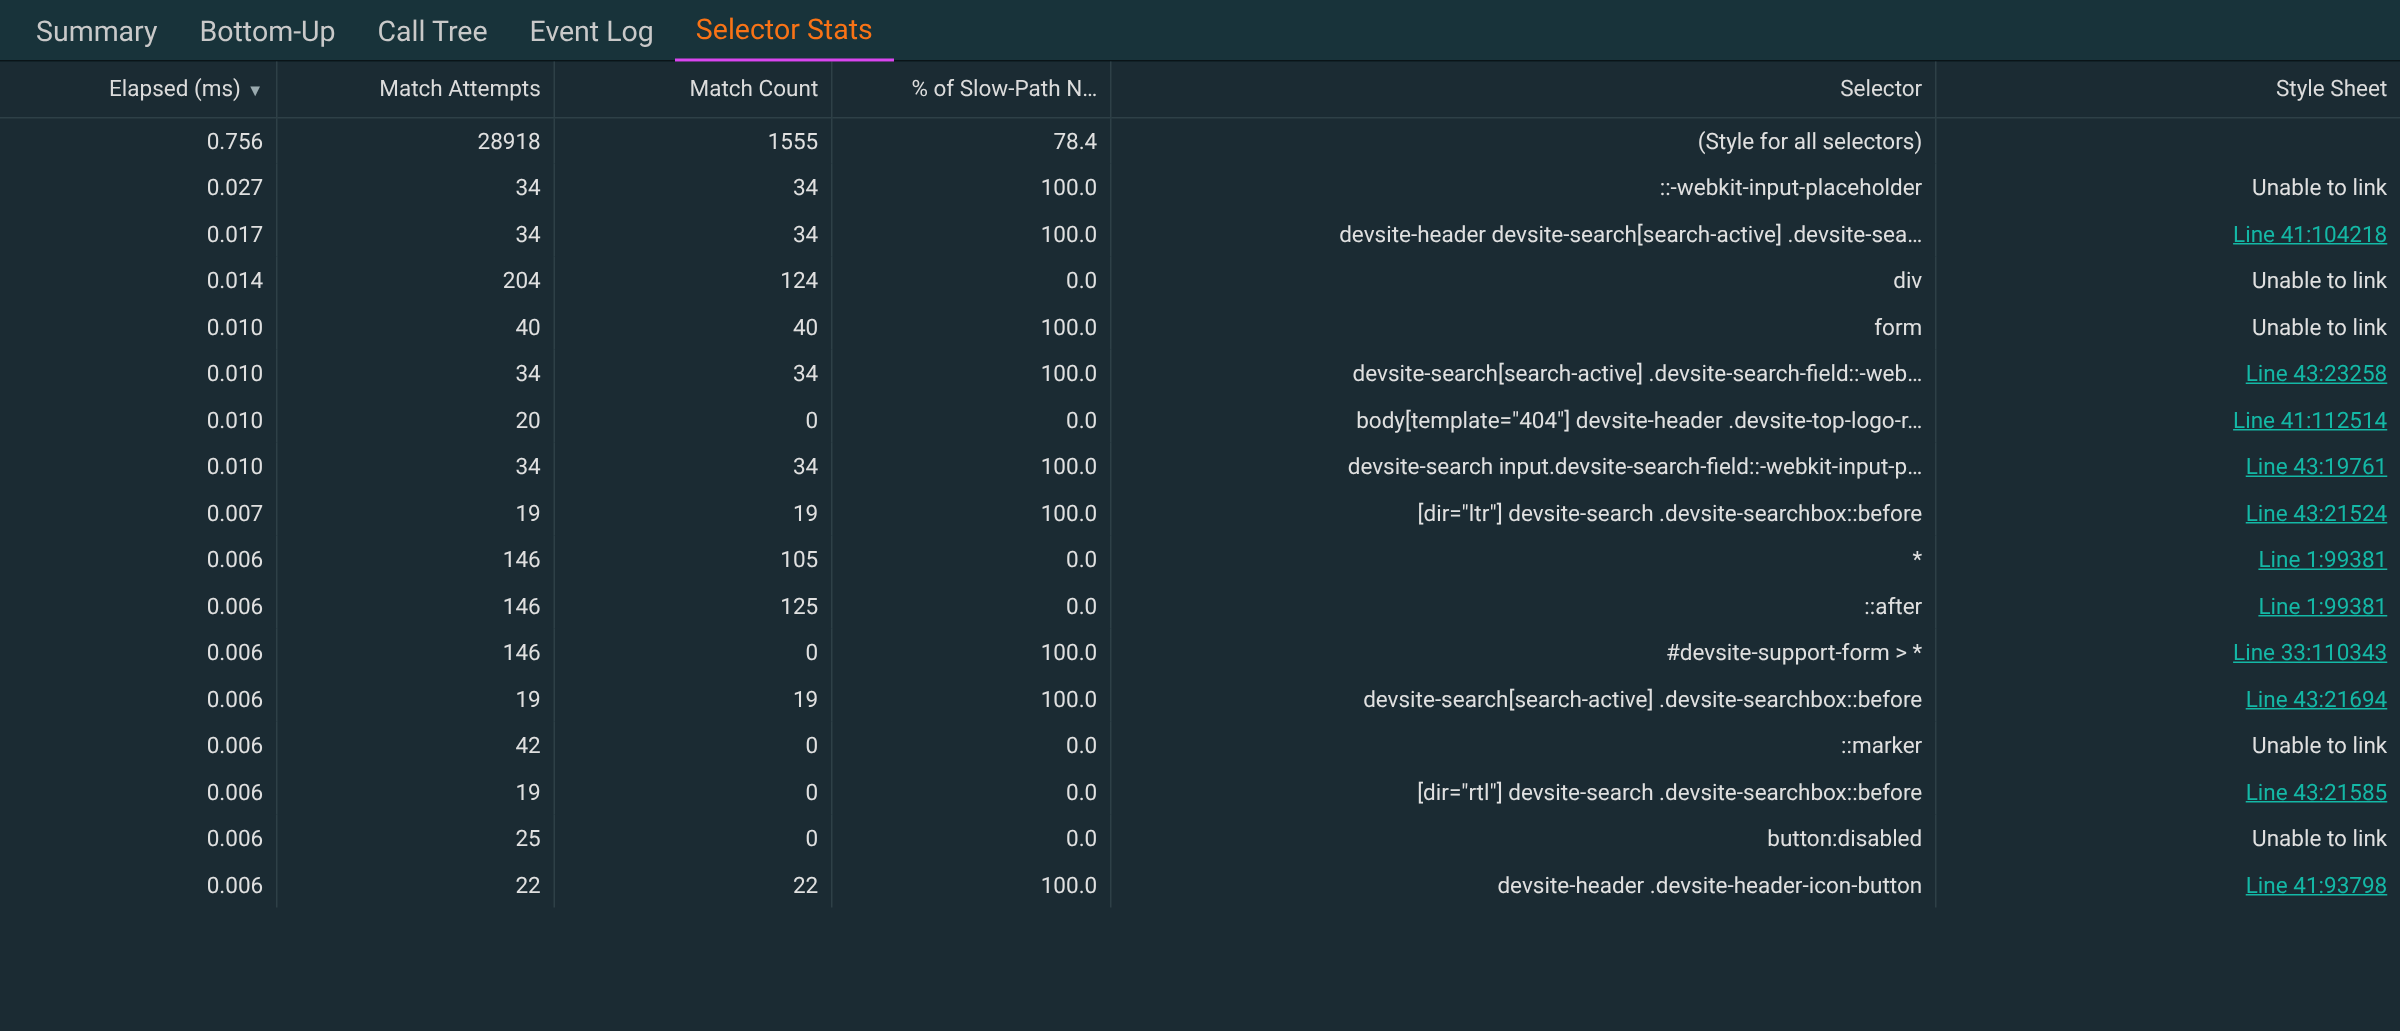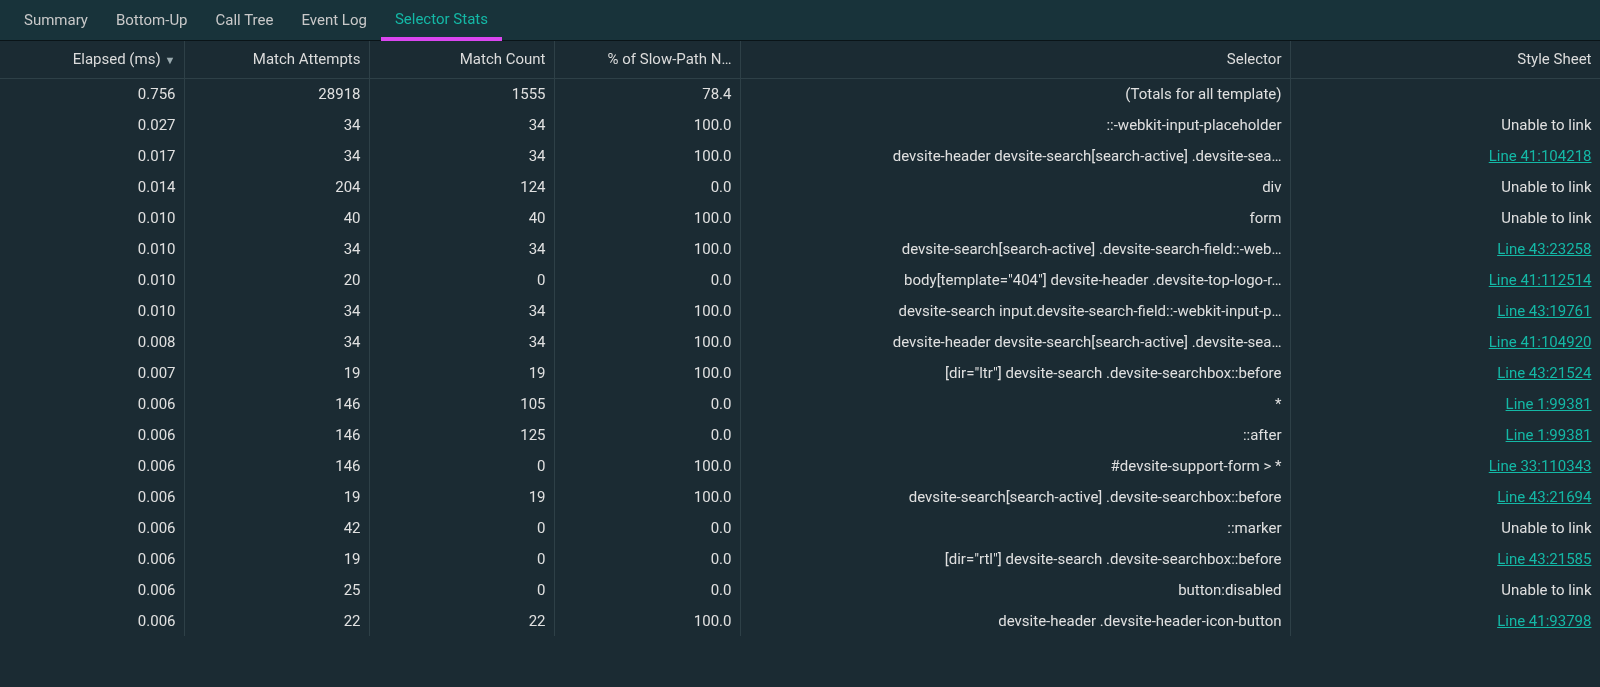--- a/index.html
+++ b/index.html
@@ -20,25 +20,25 @@
     border-bottom: 1px solid #0a1418;
     padding-left: 10px;
   }
   .tab {
     padding: 0 14px;
     height: 100%;
     display:flex;
     align-items:center;
     cursor: pointer;
     color: #c9c9c9;
-    font-size: 15px;
+    font-size: 19px;
   }
   .tab.active {
-    color: #14b8a6;
-    border-bottom: 4px solid #d946ef;
+    color: #f97316;
+    border-bottom: 2px solid #d946ef;
     margin-bottom: -1px;
   }
   table {
     border-collapse: collapse;
     width: 100%;
     table-layout: fixed;
   }
   col.c0 { width: 184px; }
   col.c1 { width: 185px; }
   col.c2 { width: 185px; }
@@ -109,21 +109,21 @@
         <th class="txt"><span>Selector</span></th>
         <th class="txt"><span>Style Sheet</span></th>
       </tr>
     </thead>
   <tbody id="data-body">
       <tr>
         <td class="num">0.756</td>
         <td class="num">28918</td>
         <td class="num">1555</td>
         <td class="num">78.4</td>
-        <td class="txt">(Totals for all template)</td>
+        <td class="txt">(Style for all selectors)</td>
         <td class="txt"></td>
       </tr>
       <tr>
         <td class="num">0.027</td>
         <td class="num">34</td>
         <td class="num">34</td>
         <td class="num">100.0</td>
         <td class="txt">::-webkit-input-placeholder</td>
         <td class="txt">Unable to link</td>
       </tr>
@@ -167,28 +167,20 @@
         <td class="txt">body[template="404"] devsite-header .devsite-top-logo-r…</td>
         <td class="txt link"><a>Line 41:112514</a></td>
       </tr>
       <tr>
         <td class="num">0.010</td>
         <td class="num">34</td>
         <td class="num">34</td>
         <td class="num">100.0</td>
         <td class="txt">devsite-search input.devsite-search-field::-webkit-input-p…</td>
         <td class="txt link"><a>Line 43:19761</a></td>
-      </tr>
-      <tr>
-        <td class="num">0.008</td>
-        <td class="num">34</td>
-        <td class="num">34</td>
-        <td class="num">100.0</td>
-        <td class="txt">devsite-header devsite-search[search-active] .devsite-sea…</td>
-        <td class="txt link"><a>Line 41:104920</a></td>
       </tr>
       <tr>
         <td class="num">0.007</td>
         <td class="num">19</td>
         <td class="num">19</td>
         <td class="num">100.0</td>
         <td class="txt">[dir="ltr"] devsite-search .devsite-searchbox::before</td>
         <td class="txt link"><a>Line 43:21524</a></td>
       </tr>
       <tr>

